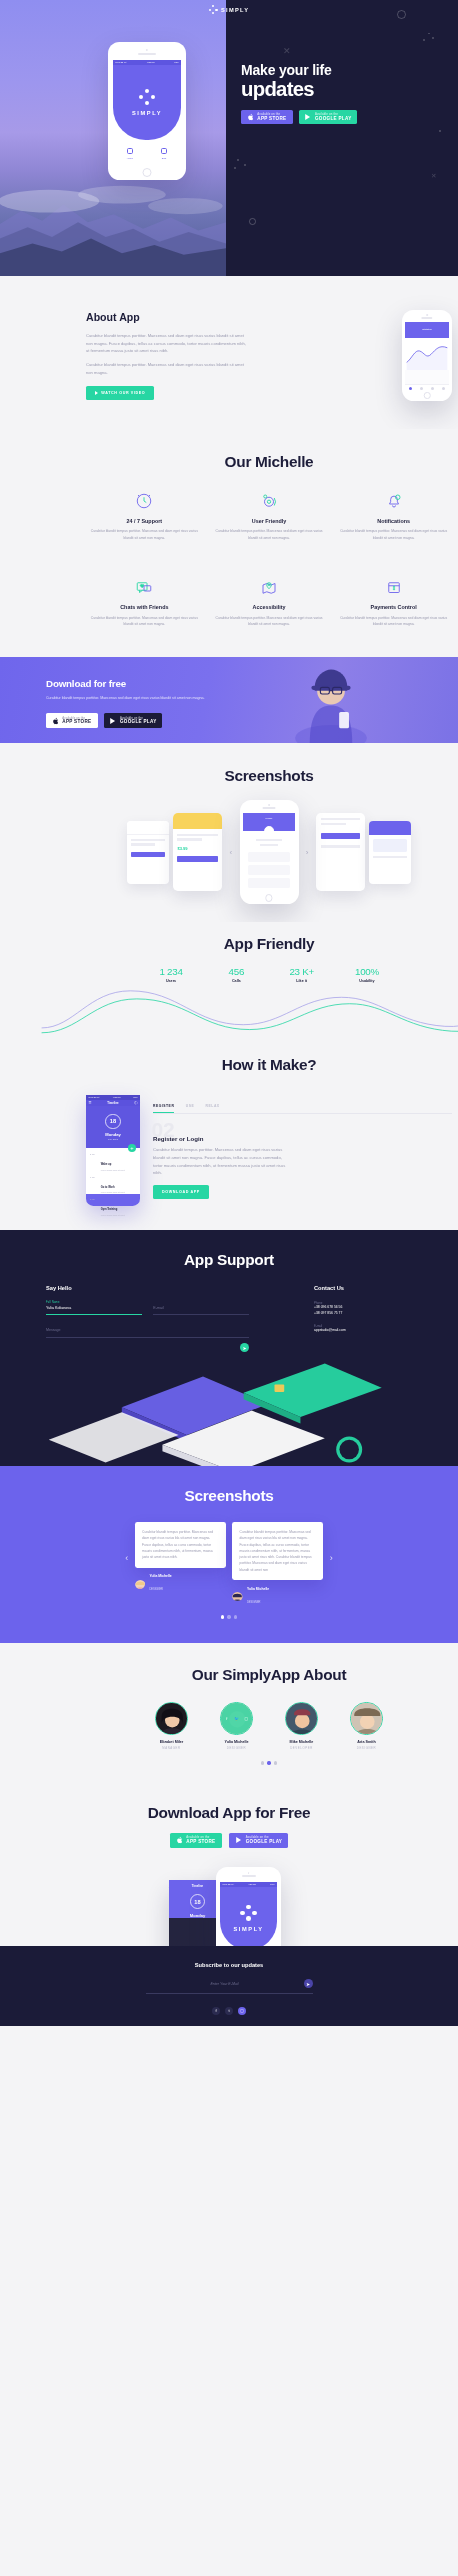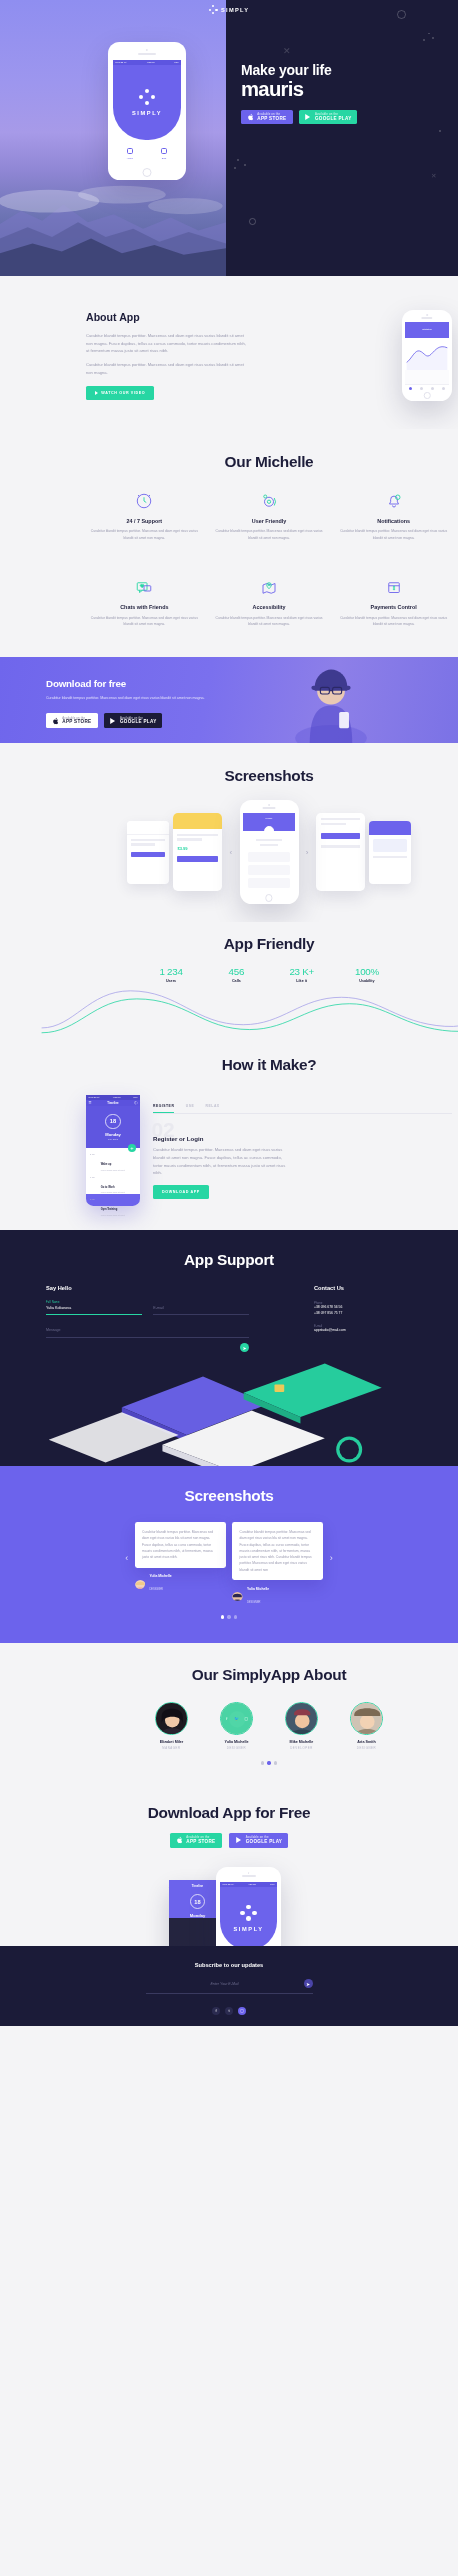--- a/index.html
+++ b/index.html
@@ -321,21 +321,21 @@
               <span class="nav-lbl">Bills</span>
             </div>
         </div>
 
       </div>
     </div>
 
     <div class="hero-copy">
       <h1 class="hero-h1">
         <span>Make your life</span>
-        <span class="big">mauris</span>
+        <span class="big">updates</span>
       </h1>
       <div class="store-row">
         <a class="store-btn violet">
           <svg class="store-ico" viewBox="0 0 24 24" fill="#fff">
               <path d="M17.6 12.8c0-2.6 2.1-3.8 2.2-3.9-1.2-1.7-3-2-3.7-2-1.6-.2-3.1.9-3.9.9-.8 0-2-.9-3.3-.9-1.7 0-3.3 1-4.2 2.5-1.8 3.1-.5 7.7 1.3 10.2.9 1.2 1.9 2.6 3.2 2.6 1.3-.1 1.8-.8 3.3-.8s2 .8 3.3.8c1.4 0 2.3-1.2 3.1-2.5.6-1 1-1.9 1.1-2.4-.1 0-2.4-.9-2.4-3.5zM15 4.6c.7-.9 1.2-2.1 1.1-3.3-1 0-2.3.7-3.1 1.6-.7.8-1.3 2-1.1 3.2 1.1.1 2.3-.6 3.1-1.5z"></path>
             </svg>
           <span class="store-lines">
             <span class="store-small">Available on the</span>
             <span class="store-big">APP STORE</span>
           </span>

